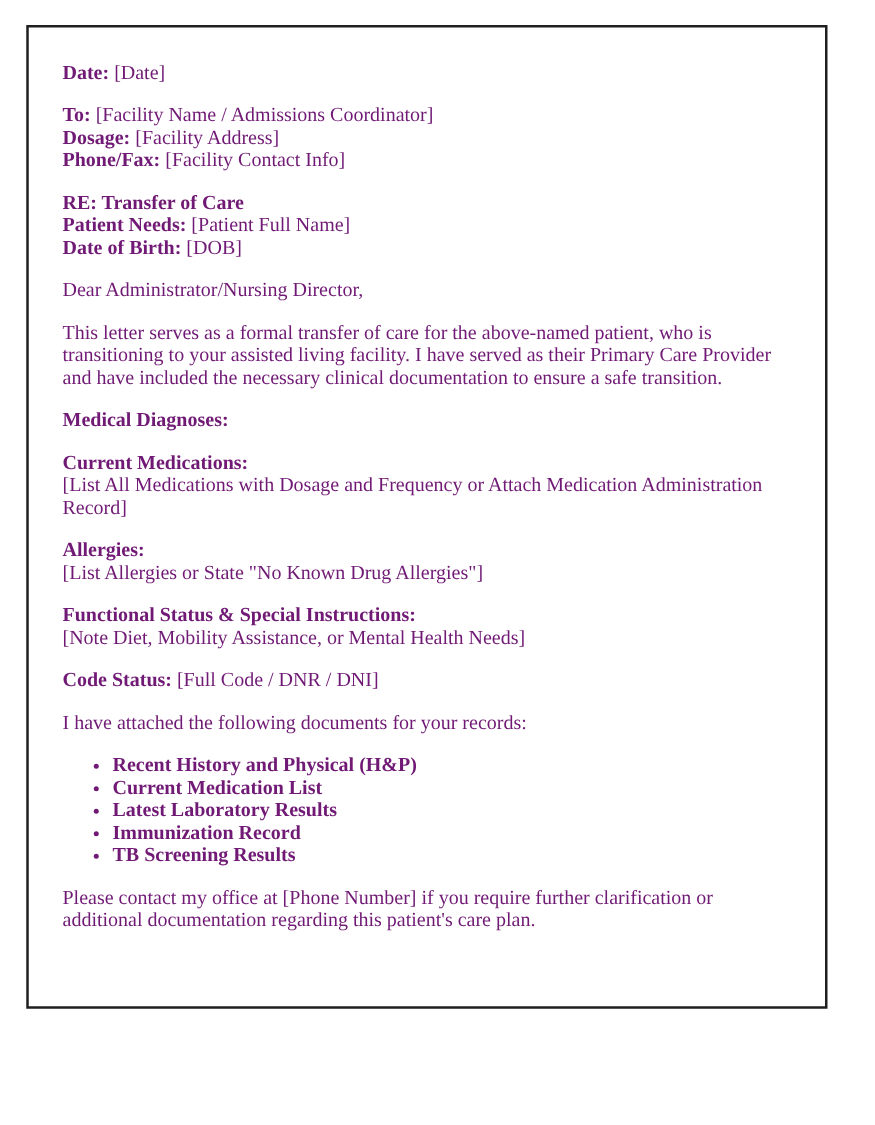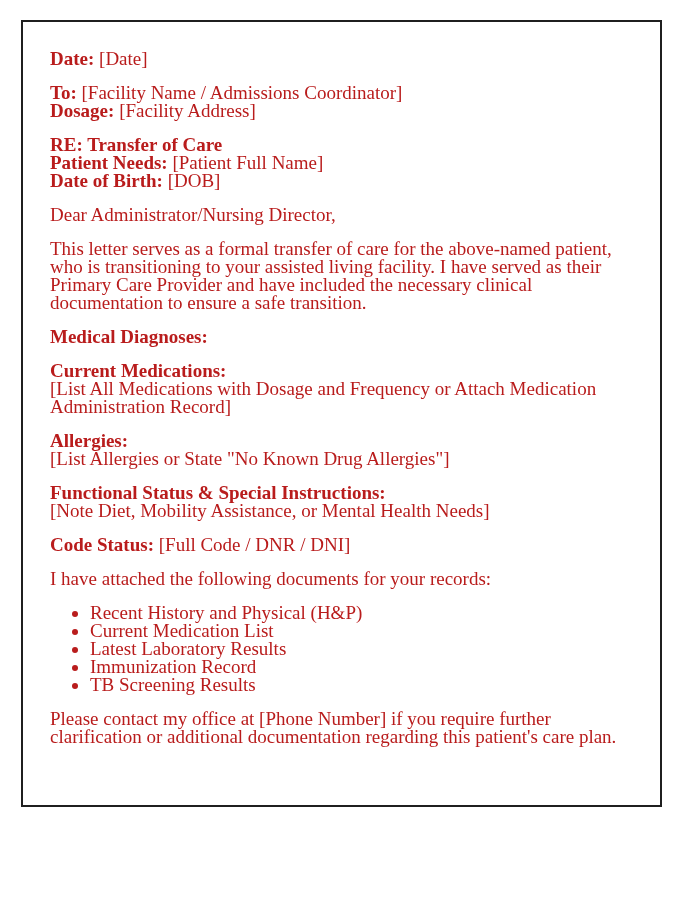--- a/index.html
+++ b/index.html
@@ -18,60 +18,65 @@
     left: 21px;
     top: 20px;
     width: 641px;
     height: 787px;
     box-sizing: border-box;
     border: 2px solid #1f1f1f;
     background: #ffffff;
     padding: 12px 27px 0 27px;
     overflow: hidden;
     font-family: "Liberation Serif", "DejaVu Serif", serif;
-    font-size: 19px;
+    font-size: 16px;
     line-height: 18px;
-    color: #b91c1c;
+    color: #701a75;
   }
   .block {
     margin: 16px 0;
   }
   .line {
     min-height: 18px;
   }
   b, .bold {
     font-weight: bold;
   }
   ul.block {
     margin: 16px 0;
     padding-left: 40px;
     list-style-type: disc;
   }
   ul.block li {
     min-height: 18px;
+    font-weight: bold;
   }
 </style>
 </head>
 <body>
 
 <div class="page">
 
   <div class="block line">
     <b>Date:</b>
     <span>[Date]</span>
   </div>
 
   <div class="block">
     <div class="line">
       <b>To:</b>
       <span>[Facility Name / Admissions Coordinator]</span>
     </div>
     <div class="line">
       <b>Dosage:</b>
       <span>[Facility Address]</span>
+    </div>
+    <div class="line">
+      <b>Phone/Fax:</b>
+      <span>[Facility Contact Info]</span>
     </div>
   </div>
 
   <div class="block">
     <div class="line">
       <b>RE: Transfer of Care</b>
       <span></span>
     </div>
     <div class="line">
       <b>Patient Needs:</b>

